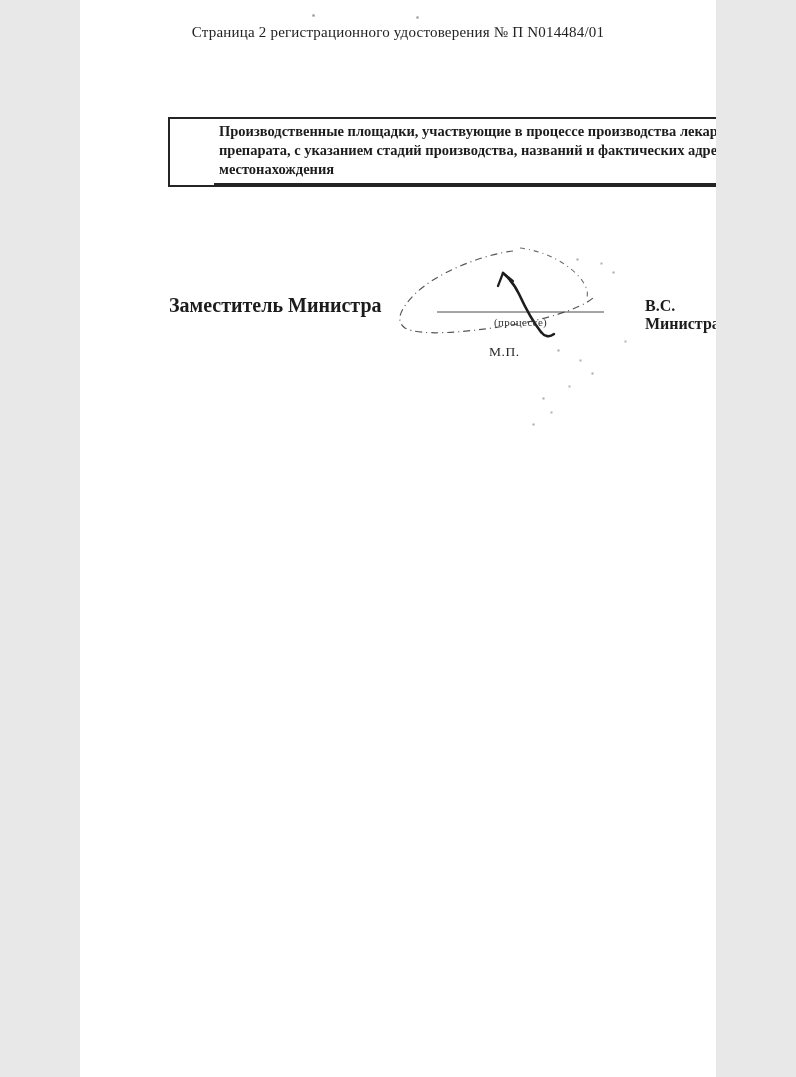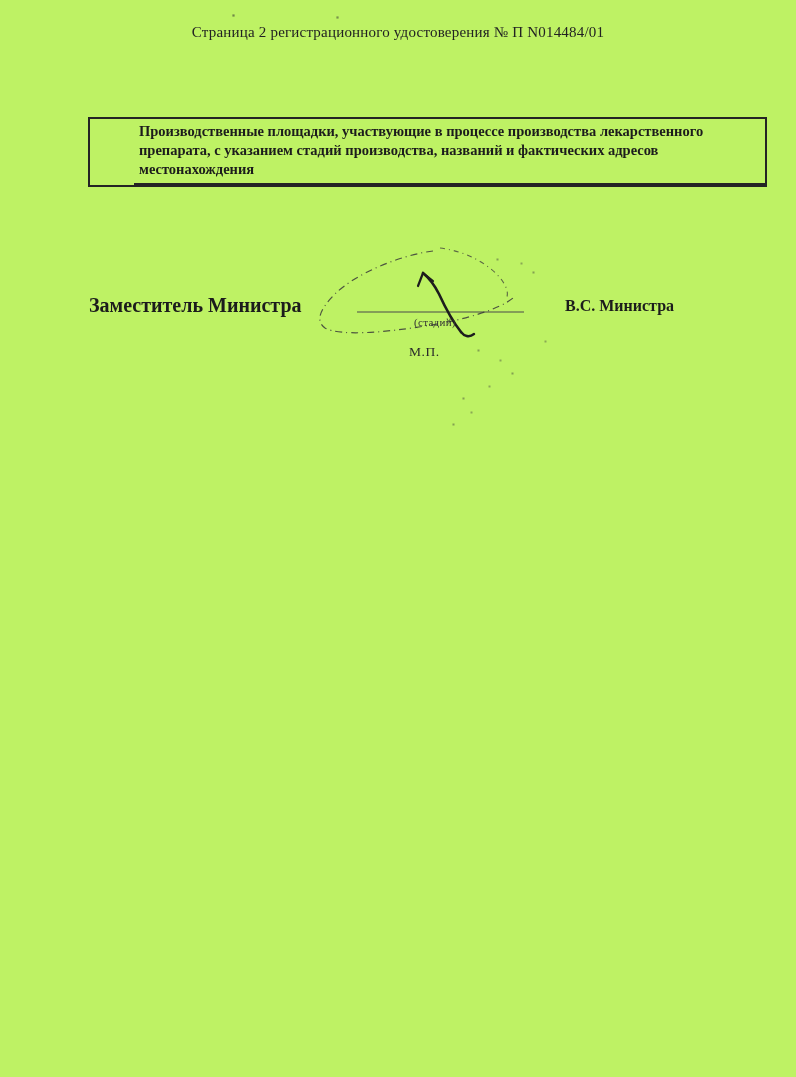--- a/index.html
+++ b/index.html
@@ -2,24 +2,24 @@
 <html><head>
 <meta charset="utf-8">
 <style>
   html, body {
     margin: 0;
     padding: 0;
     background: #e8e8e8;
   }
   .page {
     position: relative;
-    width: 796px;
+    width: 636px;
     height: 1077px;
     margin: 0 auto;
-    background: #bef264;
+    background: #ffffff;
     font-family: "Liberation Serif", "DejaVu Serif", serif;
     color: #1c1c1c;
     overflow: hidden;
   }
   .doc-header {
     position: absolute;
     top: 24px;
     left: 0;
     right: 0;
     text-align: center;
@@ -145,21 +145,21 @@
 
     <path d="M 433 251 C 400 255, 355 274, 335 294 C 322 307, 314 320, 325 328 C 339 336, 382 333, 425 326 C 465 320, 500 309, 513 298" fill="none" stroke="#3a3a3a" stroke-width="1.2" stroke-dasharray="7 4 1 4" opacity="0.85"></path>
 
     <path d="M 440 248 C 465 251, 488 263, 501 279 C 507 287, 509 294, 506 299" fill="none" stroke="#3a3a3a" stroke-width="1.1" stroke-dasharray="5 4 1 4" opacity="0.75"></path>
 
     <path d="M 461 332 C 453 322, 445 307, 439 294 C 434 284, 429 278, 423 273" fill="none" stroke="#1d1d1d" stroke-width="2.6" stroke-linecap="round"></path>
     <path d="M 423 273 L 418 286 M 423 273 L 433 281" fill="none" stroke="#1d1d1d" stroke-width="2.2" stroke-linecap="round"></path>
     <path d="M 461 332 C 464 336, 469 338, 474 334" fill="none" stroke="#1d1d1d" stroke-width="2.4" stroke-linecap="round"></path>
   </svg>
 
-  <div class="sig-caption">(стадий)</div>
+  <div class="sig-caption">(процессе)</div>
 
   <div class="seal-caption">М.П.</div>
 
   <div class="sig-name">В.С. Министра</div>
 
   <div class="noise"></div>
 
 </div>
 
 </body></html>

